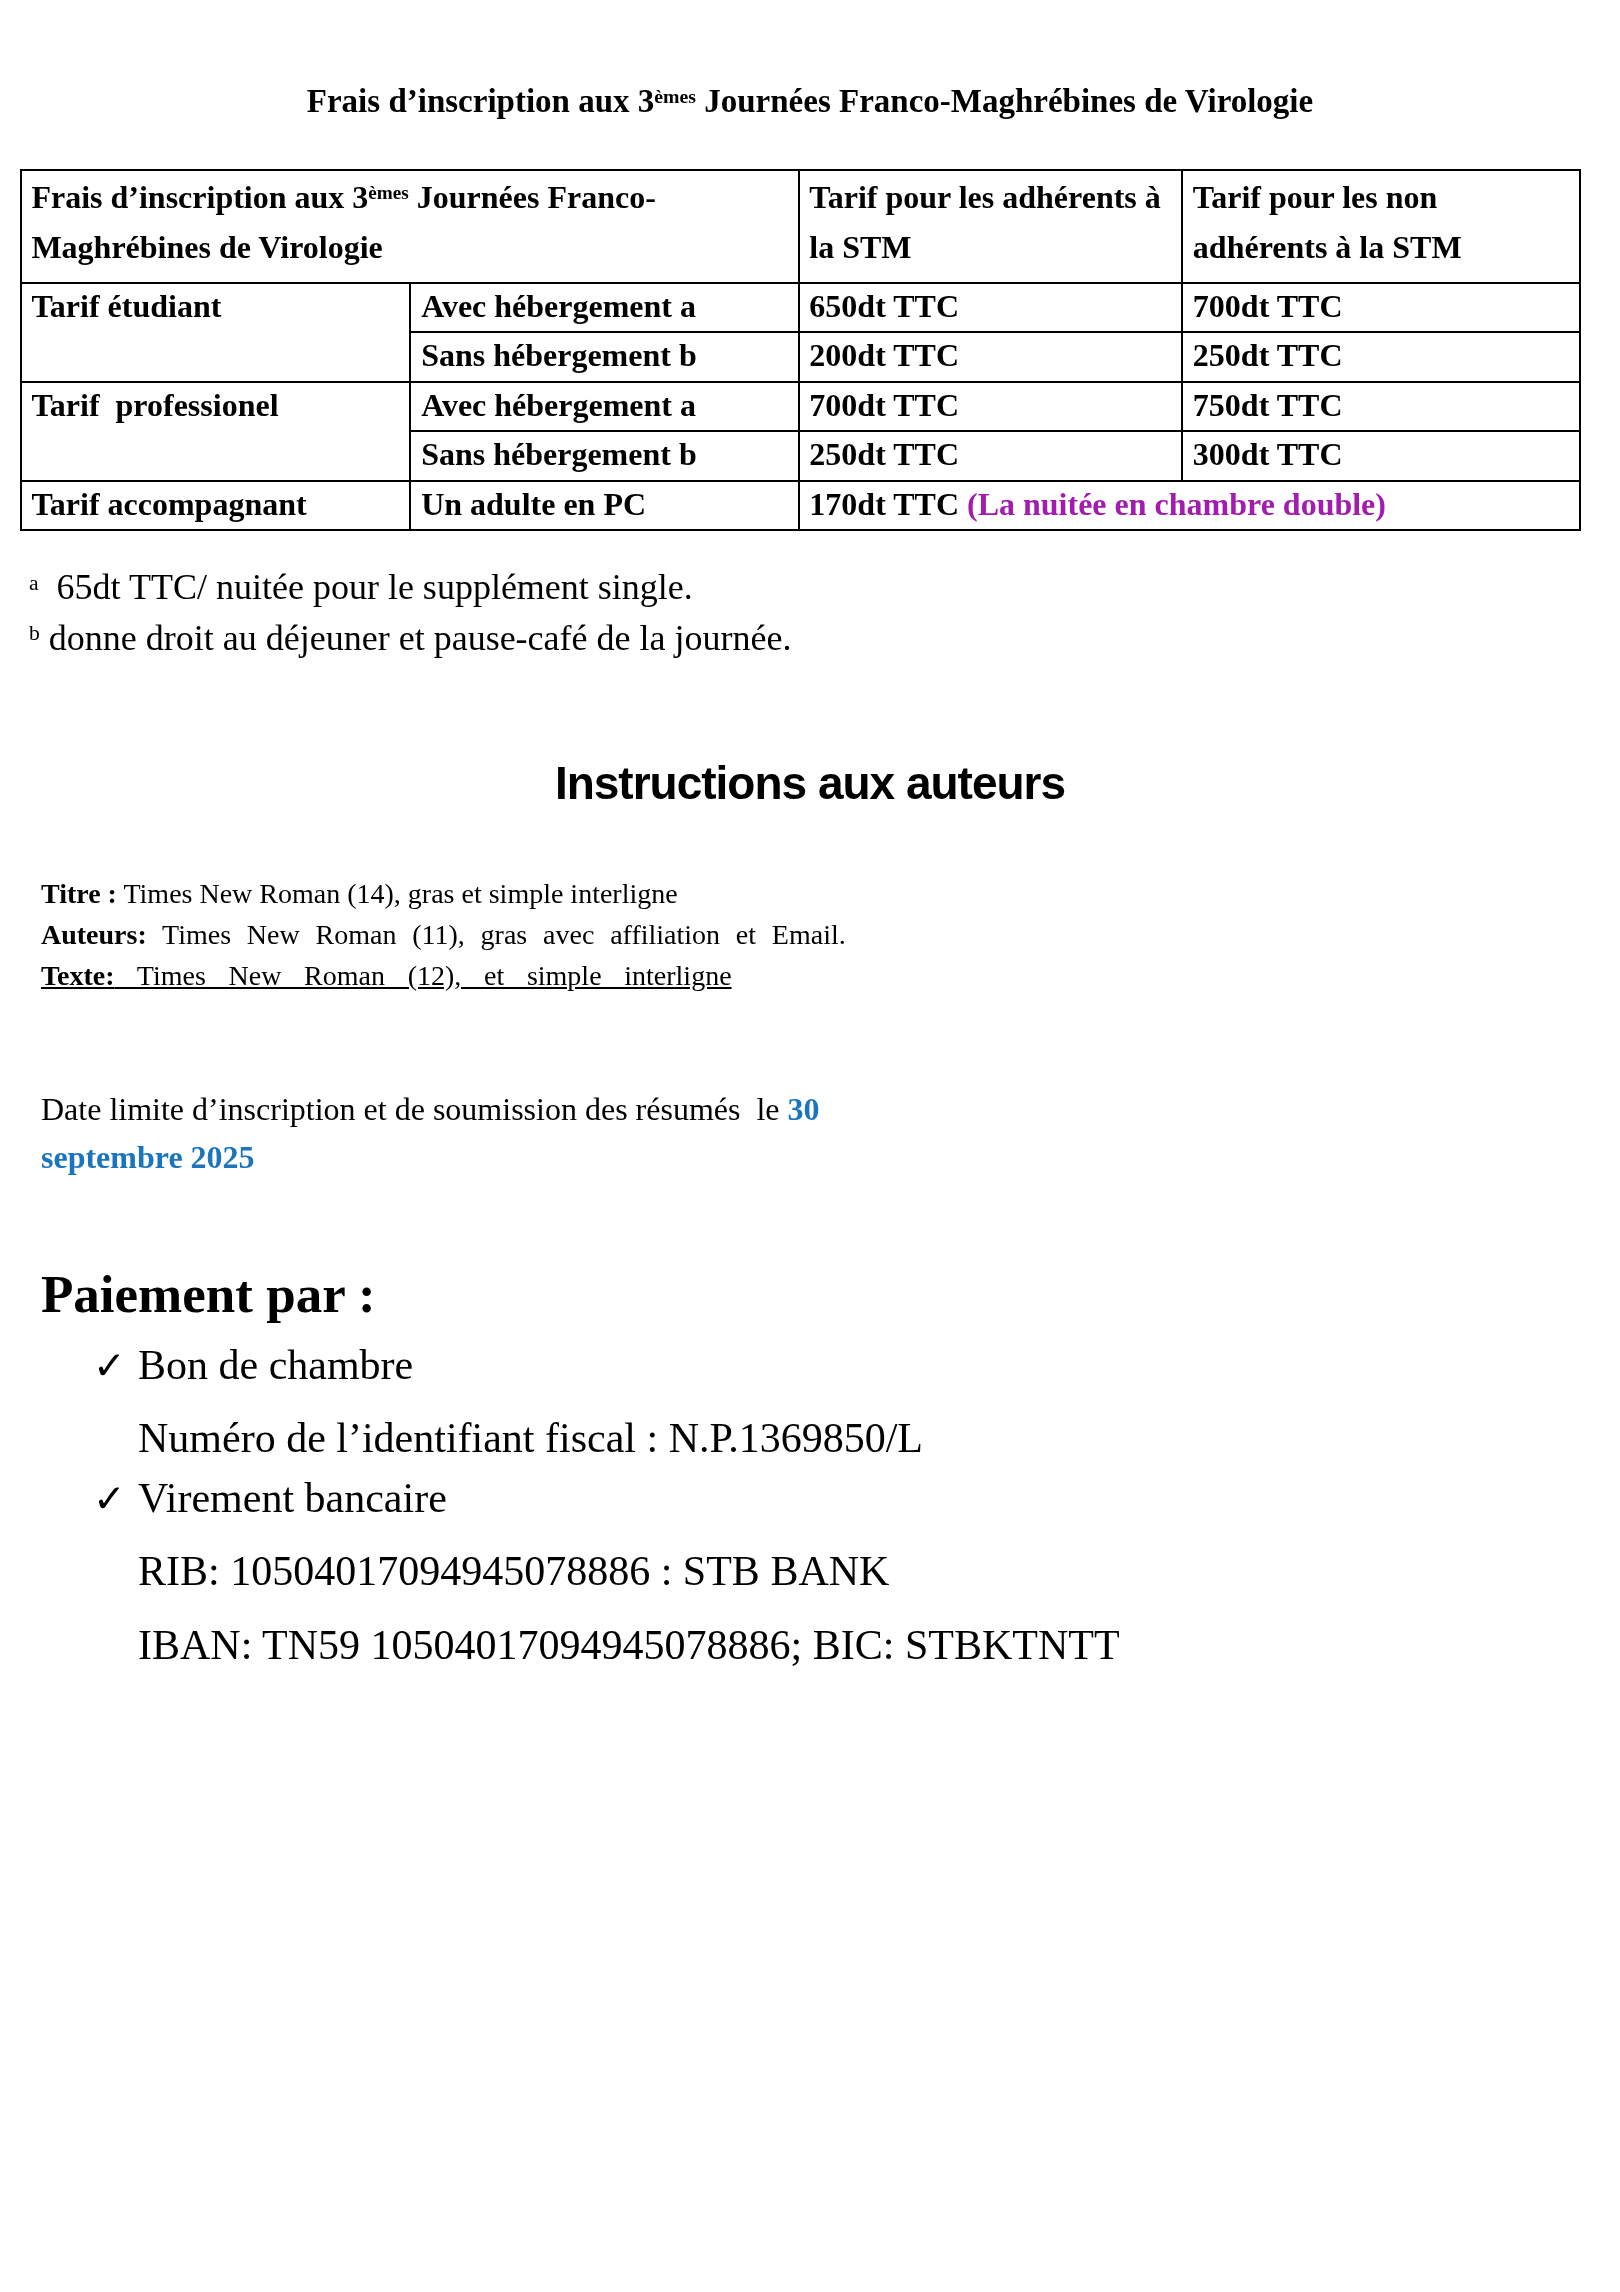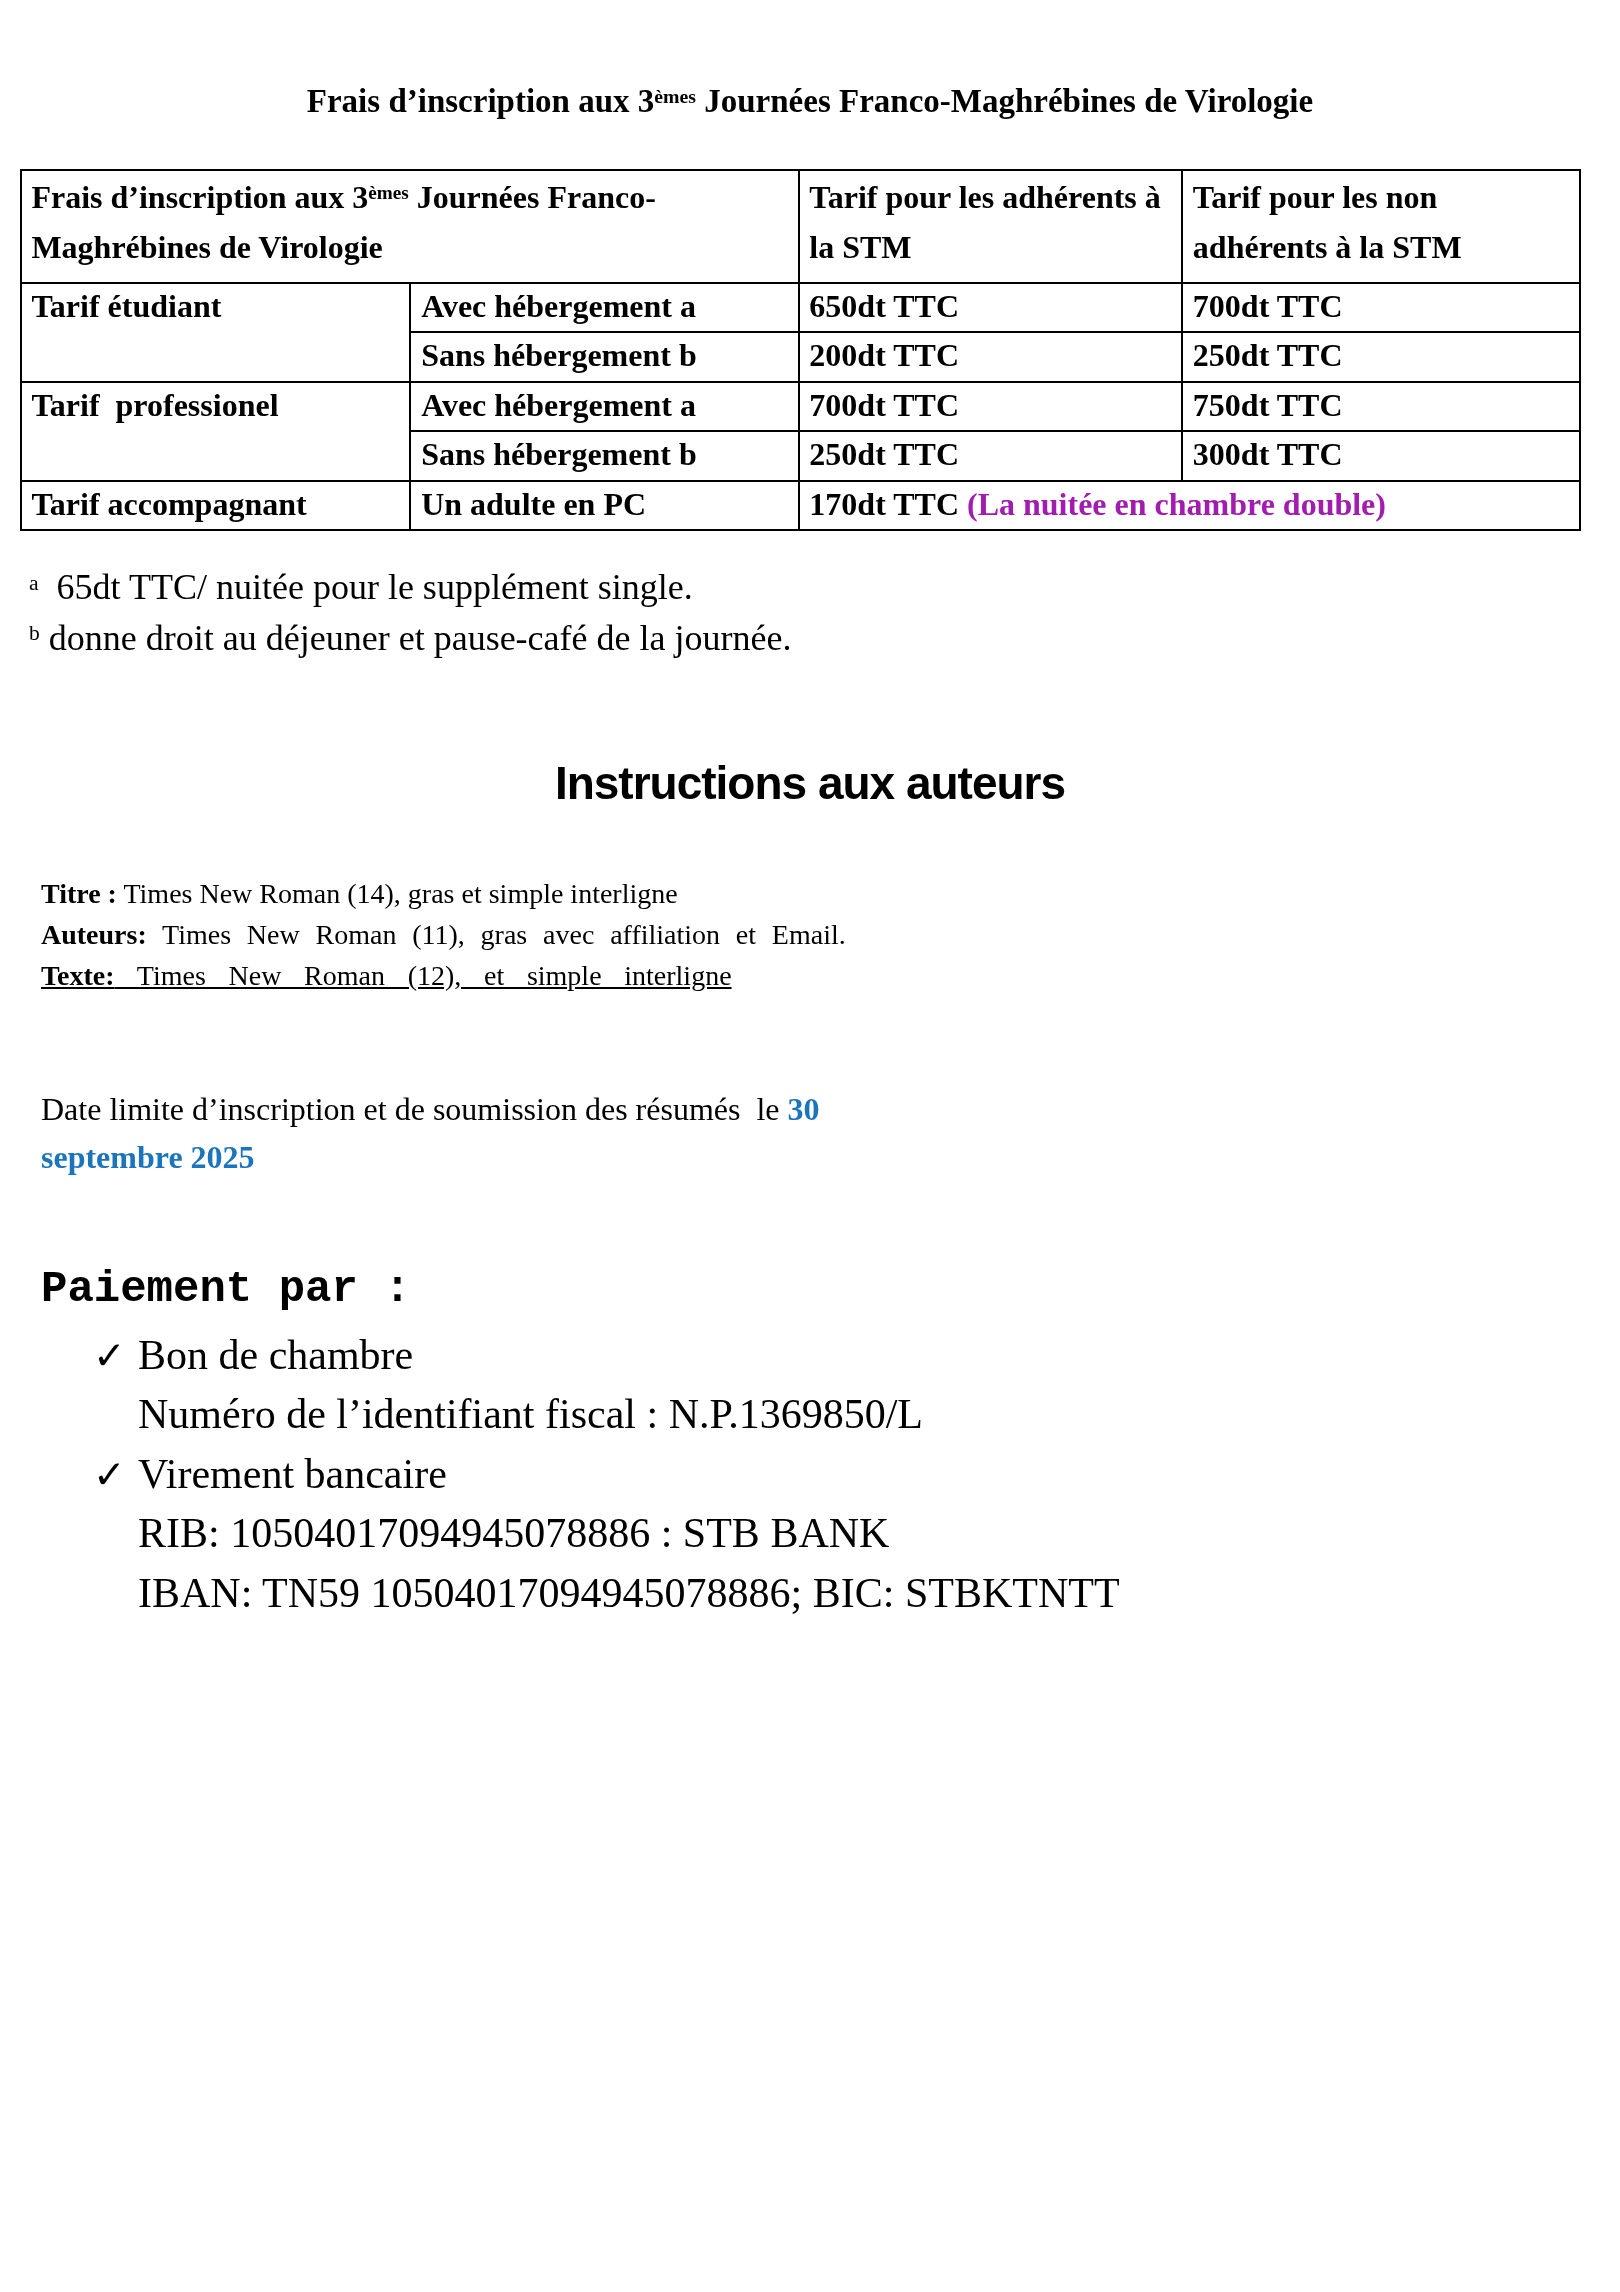--- a/index.html
+++ b/index.html
@@ -83,36 +83,35 @@
   .deadline-para {
     margin: 88px 47px 0 41px;
     font-size: 32px;
     line-height: 1.5;
   }
   .deadline-date { color: #1b75bc; font-weight: 700; }
 
   
   .payment-heading {
     margin: 83px 0 0 41px;
-    font-size: 44px;
-    font-weight: 700;
-    font-family: Liberation Mono, monospace;
+    font-size: 53px;
+    font-weight: 700;
   }
   .payment-list {
     margin: 11.8px 0 0 93px;
     font-size: 42px;
     line-height: 1.42;
   }
   .payment-item { margin: 0; }
   .check {
     display: inline-block;
     width: 45px;
     font-size: 39px;
   }
-  .subline { padding-left: 45px; }
+  .subline { padding-left: 45px; margin-top: 14px; }
 </style>
 </head>
 <body>
 
 <div>
 
   <div class="doc-title">
     <span>Frais d’inscription aux 3</span><span class="sup">èmes</span><span> Journées Franco-Maghrébines de Virologie</span>
   </div>
 

